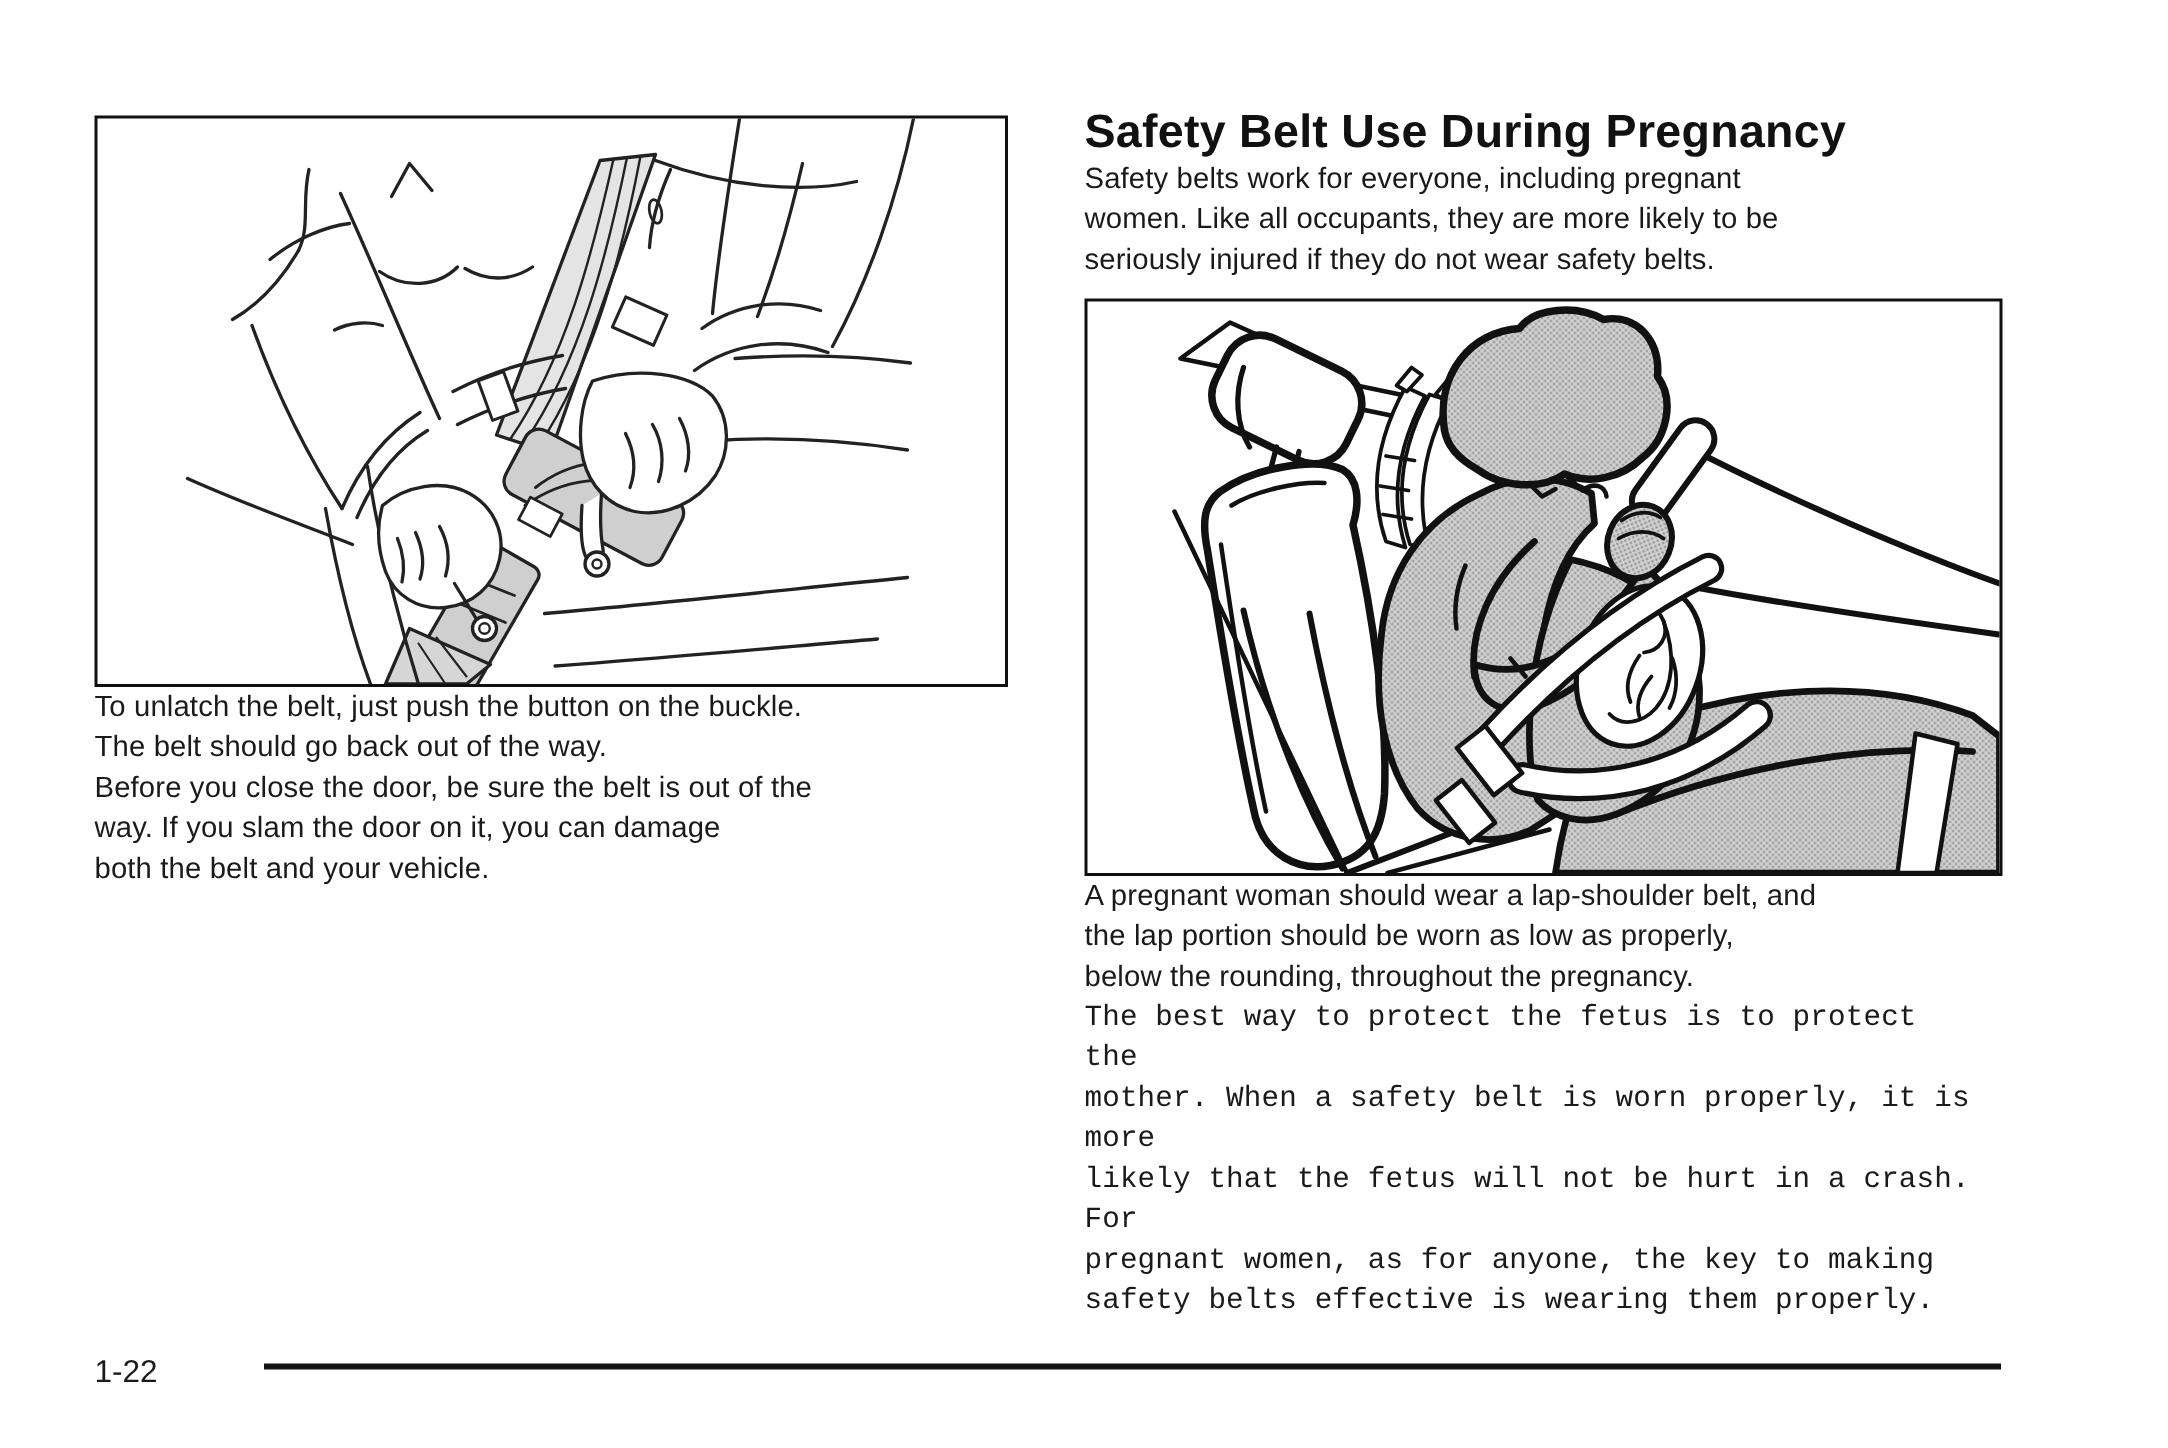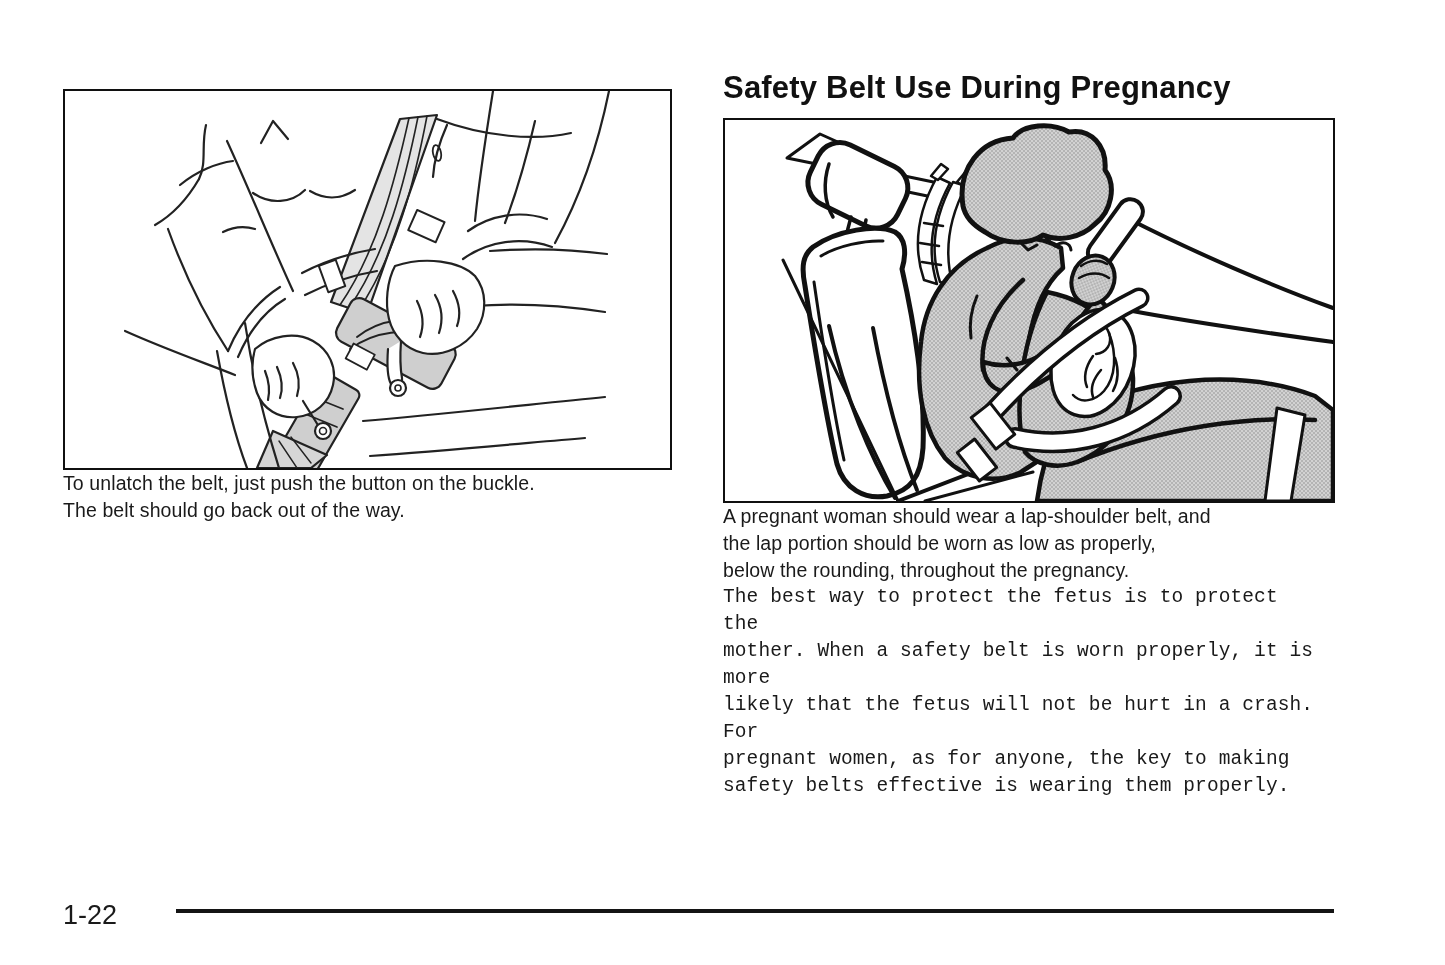--- a/index.html
+++ b/index.html
@@ -1,25 +1,25 @@
 <!DOCTYPE html>
 <html><head>
 <meta charset="utf-8">
 <style>
   html,body{margin:0;padding:0;background:#ffffff;}
   .page{position:relative;width:1445px;height:965px;background:#ffffff;overflow:hidden;
         font-family:"Liberation Sans", sans-serif;color:#1a1a1a;}
   .col{position:absolute;}
-  .col-left{left:63px;top:89px;width:498px;}
+  .col-left{left:63px;top:77px;width:498px;}
   .col-right{left:723px;top:70px;width:592px;}
   .figure-frame{box-sizing:border-box;border:2px solid #101010;background:#ffffff;}
   .figure-frame svg{display:block;width:100%;height:100%;}
   p.body-text{margin:0;font-size:19.5px;line-height:27px;white-space:pre-line;letter-spacing:.1px;}
   h1.section-heading{margin:0;font-size:31px;line-height:36px;font-weight:bold;letter-spacing:.2px;color:#111;}
-  .page-number{position:absolute;left:63px;top:903px;font-size:27px;line-height:24px;}
+  .page-number{position:absolute;left:63px;top:903px;font-size:21px;line-height:24px;}
   .footer-rule{position:absolute;left:176px;top:909px;width:1158px;height:4px;background:#141414;}
   .mt28{margin-top:28px;} .mt12{margin-top:12px;} .mt24{margin-top:24px;}
   .mt26{margin-top:26px;} .mt11{margin-top:11px;font-family:Liberation Mono, monospace;}
 </style>
 </head>
 <body>
 
 <div class="page">
 
   <div class="col col-left">
@@ -124,26 +124,32 @@
             <circle cx="333" cy="297" r="8" fill="#ffffff"></circle>
             <circle cx="333" cy="297" r="3" stroke-width="1.6"></circle>
           </g>
         </g>
       </svg>
     </div>
 
     <p class="body-text mt28">To unlatch the belt, just push the button on the buckle.
 The belt should go back out of the way.</p>
 
+    <p class="body-text mt12">Before you close the door, be sure the belt is out of the
+way. If you slam the door on it, you can damage
+both the belt and your vehicle.</p>
   </div>
 
   <div class="col col-right">
 
     <h1 class="section-heading">Safety Belt Use During Pregnancy</h1>
 
+    <p class="body-text mt24">Safety belts work for everyone, including pregnant
+women. Like all occupants, they are more likely to be
+seriously injured if they do not wear safety belts.</p>
 
     <div class="figure-frame mt12" style="width:612px;height:385px;">
       <svg viewBox="0 0 608 381" preserveAspectRatio="xMidYMid meet" role="img" aria-label="Pregnant woman seated wearing a lap-shoulder safety belt">
         <defs>
           <pattern id="stip" width="4" height="4" patternUnits="userSpaceOnUse">
             <rect width="4" height="4" fill="#d2d2d2"></rect>
             <circle cx="1" cy="1" r="0.8" fill="#8f8f8f"></circle>
             <circle cx="3" cy="3" r="0.8" fill="#8f8f8f"></circle>
           </pattern>
         </defs>

